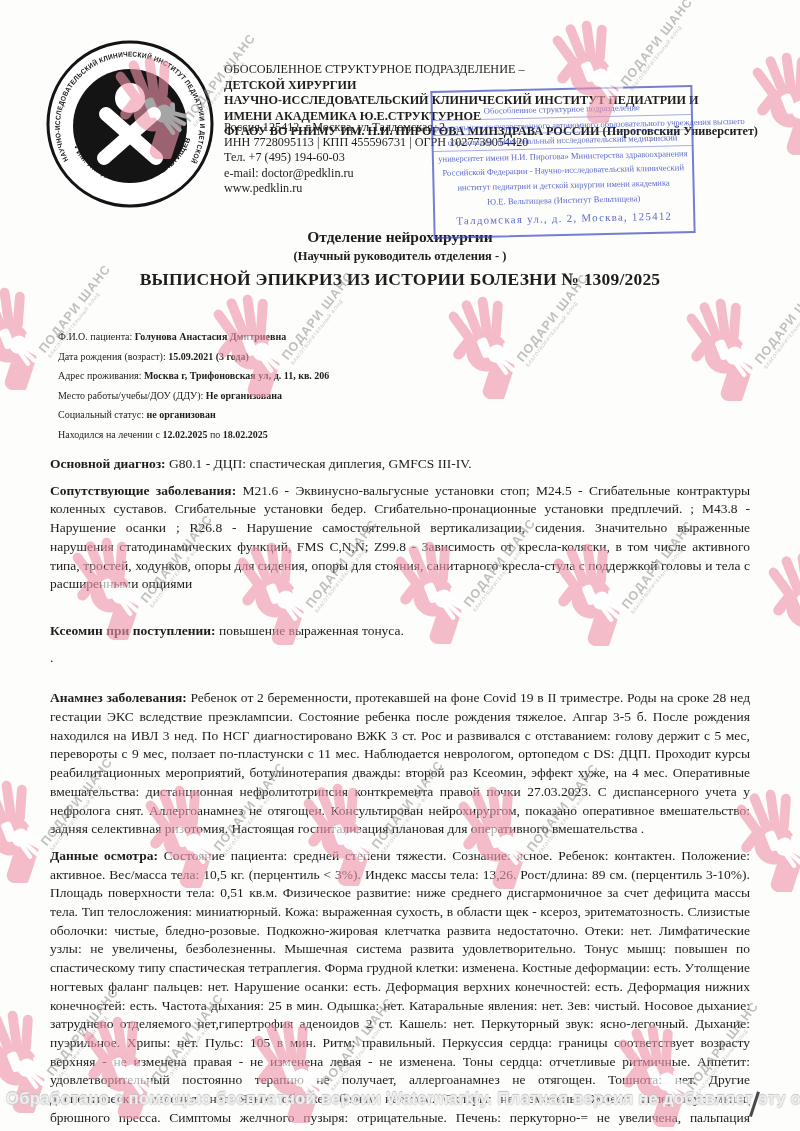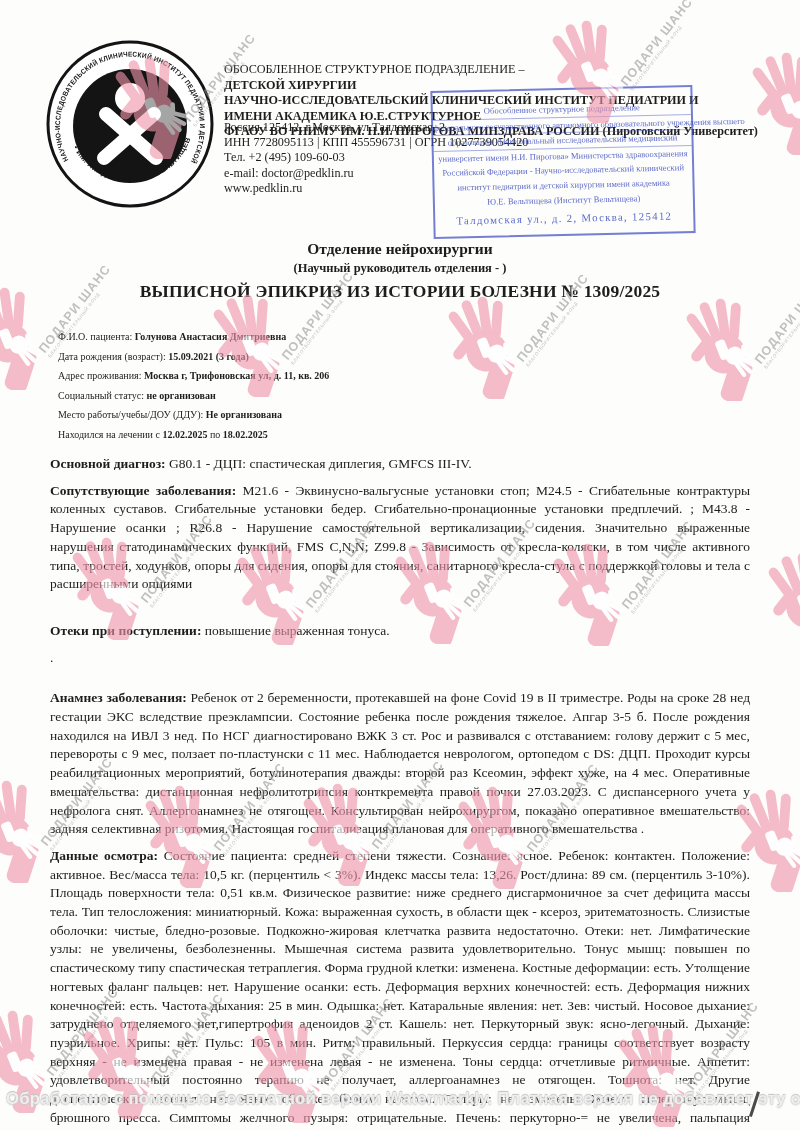--- a/index.html
+++ b/index.html
@@ -18,21 +18,21 @@
   .stamp{
     position:absolute;left:432px;top:88px;width:262px;height:148px;
     border:2px solid rgba(62,78,196,.72);transform:rotate(-1.3deg);
     color:rgba(58,74,190,.82);text-align:center;font-size:8.6px;line-height:14.6px;
     padding-top:12px;box-sizing:border-box;z-index:3;
   }
   .stamp .s-line{white-space:nowrap;}
   .stamp .s-rule{border-bottom:1px solid rgba(62,78,196,.45);}
   .stamp .s-addr{font-size:10.8px;letter-spacing:1.3px;margin-top:4px;white-space:nowrap;}
   
-  .titles{position:absolute;left:0;top:240px;width:100%;text-align:center;z-index:2;}
+  .titles{position:absolute;left:0;top:228px;width:100%;text-align:center;z-index:2;}
   .t-dept{font-size:15.5px;font-weight:bold;}
   .t-sup{font-size:12.5px;font-weight:bold;margin-top:3px;}
   .t-main{font-size:17.5px;font-weight:bold;margin-top:5px;letter-spacing:.2px;}
   
   .patient{position:absolute;left:58px;top:327px;width:716px;font-size:10px;line-height:19.6px;z-index:2;}
   
   .main{position:absolute;left:42px;top:447px;width:716px;font-size:13.5px;line-height:18.7px;text-align:justify;z-index:2;}
   .para{margin:8px;}
   .vgap-a{height:12px;}
   .vgap-b{height:6px;}
@@ -319,21 +319,21 @@
   <div class="org-block">
     <div class="org-line first">ОБОСОБЛЕННОЕ СТРУКТУРНОЕ ПОДРАЗДЕЛЕНИЕ –</div>
     <div class="org-line">ДЕТСКОЙ ХИРУРГИИ</div>
     <div class="org-line">НАУЧНО-ИССЛЕДОВАТЕЛЬСКИЙ КЛИНИЧЕСКИЙ ИНСТИТУТ ПЕДИАТРИИ И</div>
     <div class="org-line">ИМЕНИ АКАДЕМИКА Ю.Е.СТРУКТУРНОЕ</div>
     <div class="org-line">ФГАОУ ВО РНИМУ ИМ. Н.И. ПИРОГОВА МИНЗДРАВА РОССИИ (Пироговский Университет)</div>
   </div>
   <div class="contact-block">
     <div>Россия 125412, г.Москва, ул.Талдомская, 2</div>
     <div>ИНН 7728095113 | КПП 455596731 | ОГРН 1027739054420</div>
-    <div>Тел. +2 (495) 109-60-03</div>
+    <div>Тел. +7 (495) 194-60-03</div>
     <div>e-mail: doctor@pedklin.ru</div>
     <div>www.pedklin.ru</div>
   </div>
 
   <div class="stamp">
     <div class="s-line s-rule">Обособленное структурное подразделение</div>
     <div class="s-line s-rule">федерального государственного автономного образовательного учреждения высшего</div>
     <div class="s-line s-rule">образования «Национальный исследовательский медицинский</div>
     <div class="s-line">университет имени Н.И. Пирогова» Министерства здравоохранения</div>
     <div class="s-line">Российской Федерации - Научно-исследовательский клинический</div>
@@ -345,30 +345,30 @@
   <div class="titles">
     <div class="t-dept">Отделение нейрохирургии</div>
     <div class="t-sup">(Научный руководитель отделения -  )</div>
     <div class="t-main">ВЫПИСНОЙ ЭПИКРИЗ ИЗ ИСТОРИИ БОЛЕЗНИ № 1309/2025</div>
   </div>
 
   <div class="patient">
     <div><span>Ф.И.О. пациента:</span> <b>Голунова Анастасия Дмитриевна</b></div>
     <div><span>Дата рождения (возраст):</span> <b>15.09.2021 (3 года)</b></div>
     <div><span>Адрес проживания:</span> <b>Москва г, Трифоновская ул, д. 11, кв. 206</b></div>
+    <div><span>Место работы/учебы/ДОУ (ДДУ):</span> <b>Не организована</b></div>
     <div><span>Социальный статус:</span> <b>не организован</b></div>
-    <div><span>Место работы/учебы/ДОУ (ДДУ):</span> <b>Не организована</b></div>
     <div><span>Находился на лечении с</span> <b>12.02.2025</b> <span>по</span> <b>18.02.2025</b></div>
   </div>
 
   <div class="main">
     <p class="para"><b>Основной диагноз:</b> <span>G80.1 - ДЦП: спастическая диплегия, GMFCS III-IV.</span></p>
     <p class="para"><b>Сопутствующие заболевания:</b> <span>M21.6 - Эквинусно-вальгусные установки стоп; M24.5 - Сгибательные контрактуры коленных суставов. Сгибательные установки бедер. Сгибательно-пронационные установки предплечий. ; M43.8 - Нарушение осанки ; R26.8 - Нарушение самостоятельной вертикализации, сидения. Значительно выраженные нарушения статодинамических функций, FMS C,N,N; Z99.8 - Зависимость от кресла-коляски, в том числе активного типа, тростей, ходунков, опоры для сидения, опоры для стояния, санитарного кресла-стула с поддержкой головы и тела с расширенными опциями</span></p>
     <div class="vgap-a"></div>
-    <p class="para"><b>Отеки при поступлении:</b> <span>повышение выраженная тонуса.</span></p>
+    <p class="para"><b>Ксеомин при поступлении:</b> <span>повышение выраженная тонуса.</span></p>
     <p class="para"><span>.</span></p>
     <div class="vgap-b"></div>
     <p class="para"><b>Анамнез заболевания:</b> <span>Ребенок от 2 беременности, протекавшей на фоне Covid 19 в II триместре. Роды на сроке 28 нед гестации ЭКС вследствие преэклампсии. Состояние ребенка после рождения тяжелое. Апгар 3-5 б. После рождения находился на ИВЛ 3 нед. По НСГ диагностировано ВЖК 3 ст. Рос и развивался с отставанием: голову держит с 5 мес, перевороты с 9 мес, ползает по-пластунски с 11 мес. Наблюдается неврологом, ортопедом с DS: ДЦП. Проходит курсы реабилитационных мероприятий, ботулинотерапия дважды: второй раз Ксеомин, эффект хуже, на 4 мес. Оперативные вмешательства: дистанционная нефролитотрипсия конткремента правой почки 27.03.2023. С диспансерного учета у нефролога снят. Аллергоанамнез не отягощен. Консультирован нейрохирургом, показано оперативное вмешательство: задняя селективная ризотомия. Настоящая госпитализация плановая для оперативного вмешательства .</span></p>
     <p class="para"><b>Данные осмотра:</b> <span>Состояние пациента: средней степени тяжести. Сознание: ясное. Ребенок: контактен. Положение: активное. Вес/масса тела: 10,5 кг. (перцентиль &lt; 3%). Индекс массы тела: 13,26. Рост/длина: 89 см. (перцентиль 3-10%). Площадь поверхности тела: 0,51 кв.м. Физическое развитие: ниже среднего дисгармоничное за счет дефицита массы тела. Тип телосложения: миниатюрный. Кожа: выраженная сухость, в области щек - ксероз, эритематозность. Слизистые оболочки: чистые, бледно-розовые. Подкожно-жировая клетчатка развита недостаточно. Отеки: нет. Лимфатические узлы: не увеличены, безболезненны. Мышечная система развита удовлетворительно. Тонус мышц: повышен по спастическому типу спастическая тетраплегия. Форма грудной клетки: изменена. Костные деформации: есть. Утолщение ногтевых фаланг пальцев: нет. Нарушение осанки: есть. Деформация верхних конечностей: есть. Деформация нижних конечностей: есть. Частота дыхания: 25 в мин. Одышка: нет. Катаральные явления: нет. Зев: чистый. Носовое дыхание: затруднено отделяемого нет,гипертрофия аденоидов 2 ст. Кашель: нет. Перкуторный звук: ясно-легочный. Дыхание: пуэрильное. Хрипы: нет. Пульс: 105 в мин. Ритм: правильный. Перкуссия сердца: границы соответствует возрасту верхняя - не изменена правая - не изменена левая - не изменена. Тоны сердца: отчетливые ритмичные. Аппетит: удовлетворительный постоянно терапию не получает, аллергоанамнез не отягощен. Тошнота: нет. Другие диспептические явления: нет. Язык: обложен белым налетом. Склеры: не изменены. Живот: гипертонус мышц брюшного пресса. Симптомы желчного пузыря: отрицательные. Печень: перкуторно-= не увеличена, пальпация невозможно за счет выраженной спастики. Селезенка: не увеличена. Симптомы раздражения брюшины: нет. Стул: регулярный, оформленный, самостоятельный. Мочеиспускание: безболезненное. Дизурические явления: нет. Симптом поколачивания: отрицательный. Вторичные половые признаки: соответствуют возрасту. Психическое развитие: отставание. Глаза: сходящееся содружественное косоглазие, гиперметропия. Слух: без патологии.</span></p>
   </div>
 
   <div class="footer-wm">Обработано с помощью бесплатной версии Watermarkly. Платная версия не добавляет эту отметку.</div>
   <div class="pen-mark"></div>
 
 </div>

